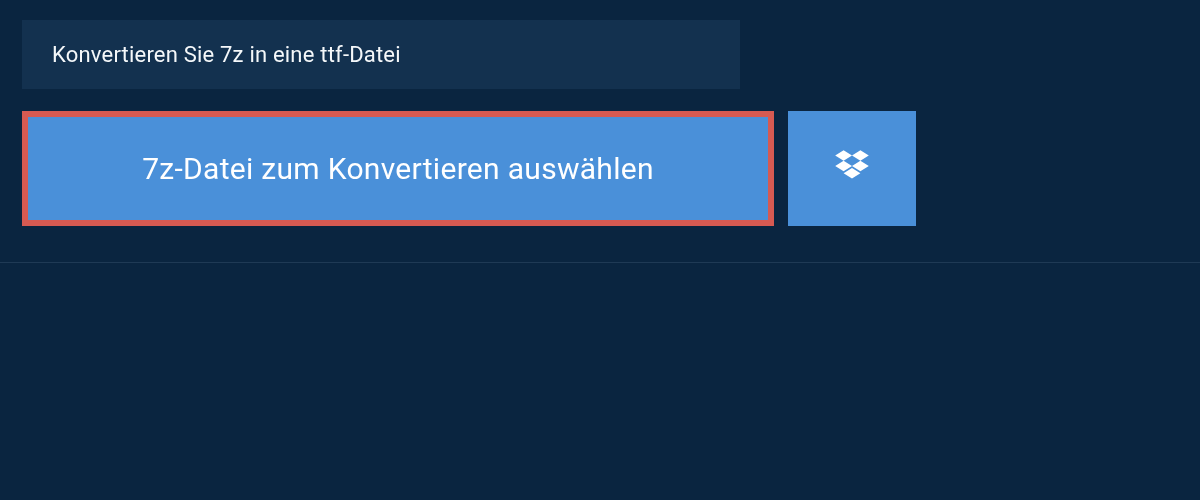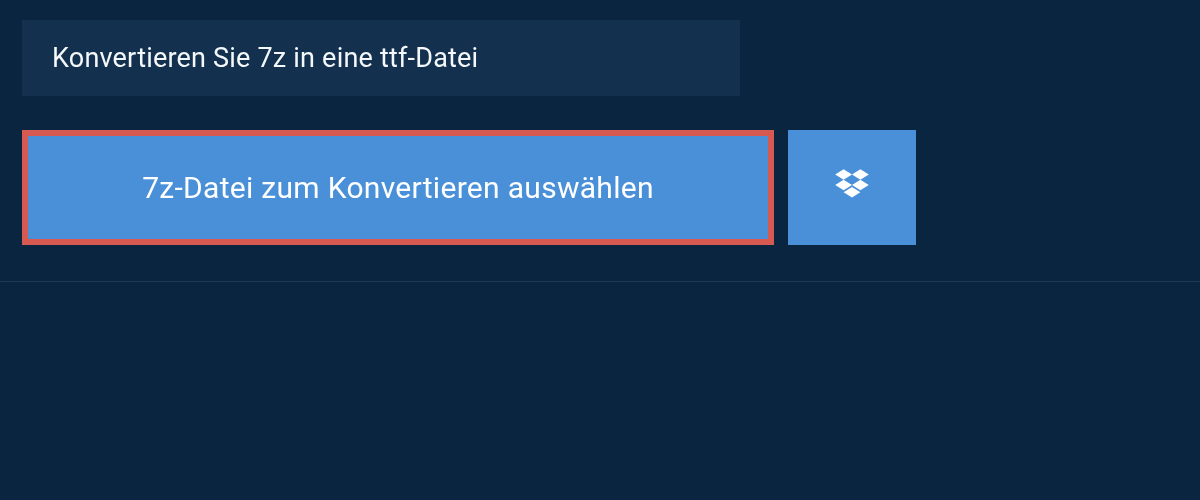--- a/index.html
+++ b/index.html
@@ -12,26 +12,26 @@
     }
     .header-bar {
       background: #13314f;
       padding: 22px 30px;
       display: inline-block;
       width: 718px;
       margin: 20px 0 0 22px;
     }
     .page-title {
       color: #f5f8fa;
-      font-size: 27px;
+      font-size: 22px;
       font-weight: 400;
       letter-spacing: 0.2px;
     }
     .action-row {
-      margin: 34px 0 0 22px;
+      margin: 22px 0 0 22px;
       display: flex;
       align-items: stretch;
       gap: 14px;
     }
     .select-file-button {
       position: relative;
       background: #4a90d9;
       border: 6px solid #d65a52;
       color: #ffffff;
       font-size: 30px;

